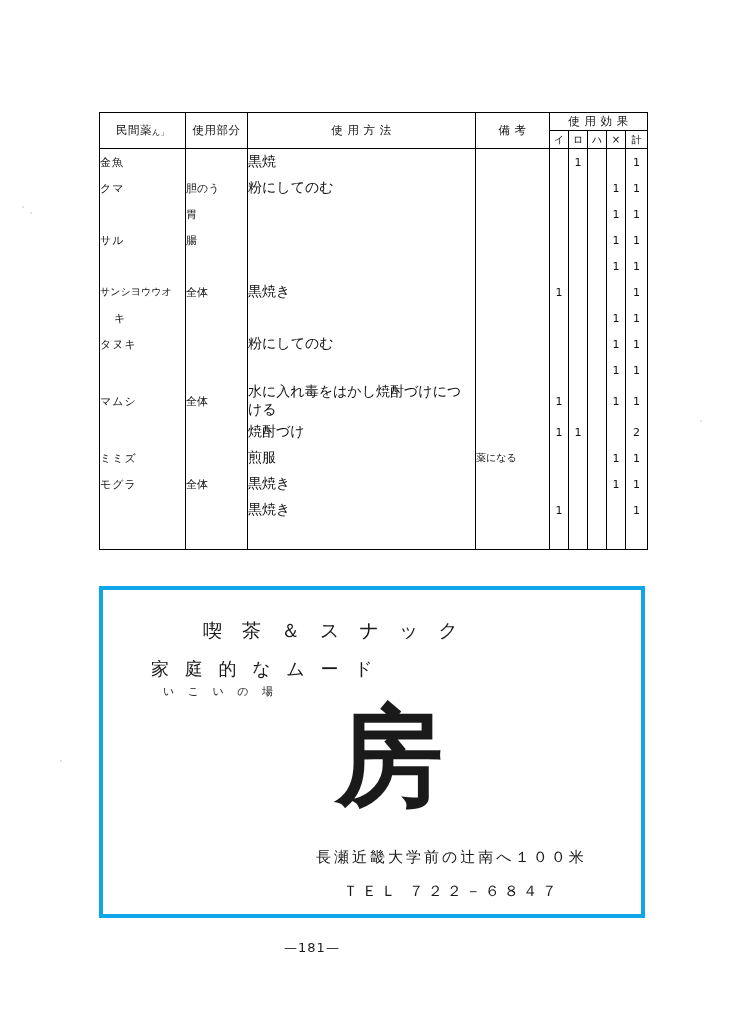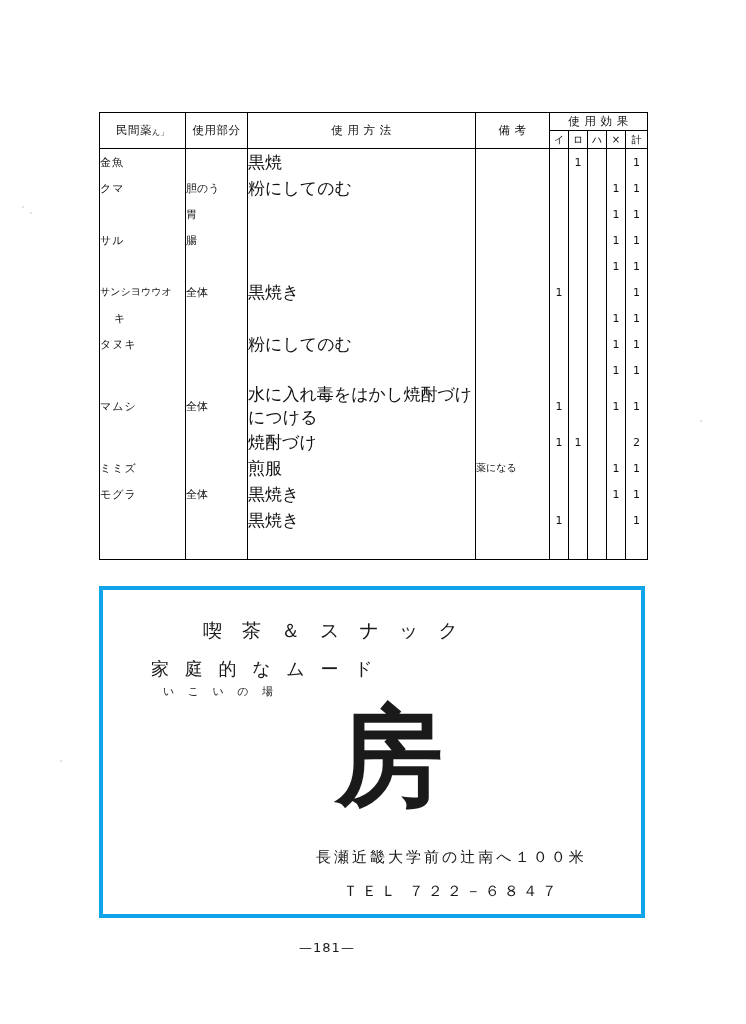--- a/index.html
+++ b/index.html
@@ -66,21 +66,21 @@
     height: 26px;
     margin-left: 36px;
   }
   .c-part {
     padding-left: 6px;
     font-size: 11px;
     height: 26px;
   }
   .c-method {
     padding-left: 6px;
-    font-size: 17px;
+    font-size: 14px;
     height: 26px;
     margin-top: 12px;
   }
   .c-note {
     padding-left: 6px;
     font-size: 10px;
     height: 26px;
   }
   .c-mark {
     text-align: center;
@@ -155,21 +155,20 @@
 
   
   .page-number {
     position: absolute;
     left: 0;
     top: 940px;
     width: 624px;
     text-align: center;
     font-size: 13px;
     letter-spacing: 1px;
-    padding-left: 15px;
   }
 
   
   .speck {
     position: absolute;
     background: #d8d8d8;
     width: 2px; height: 2px;
     border-radius: 50%;
   }
 </style>

